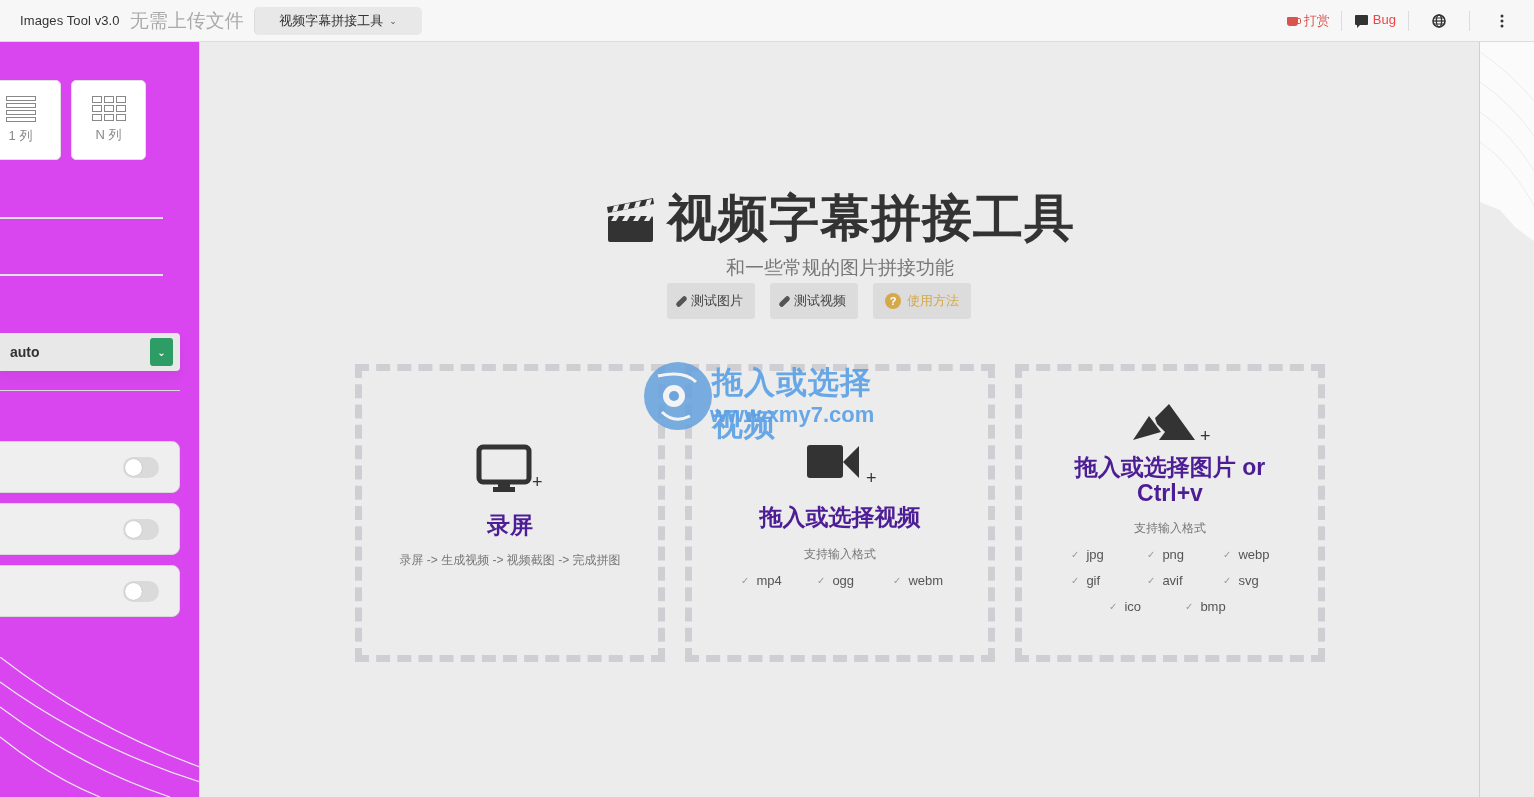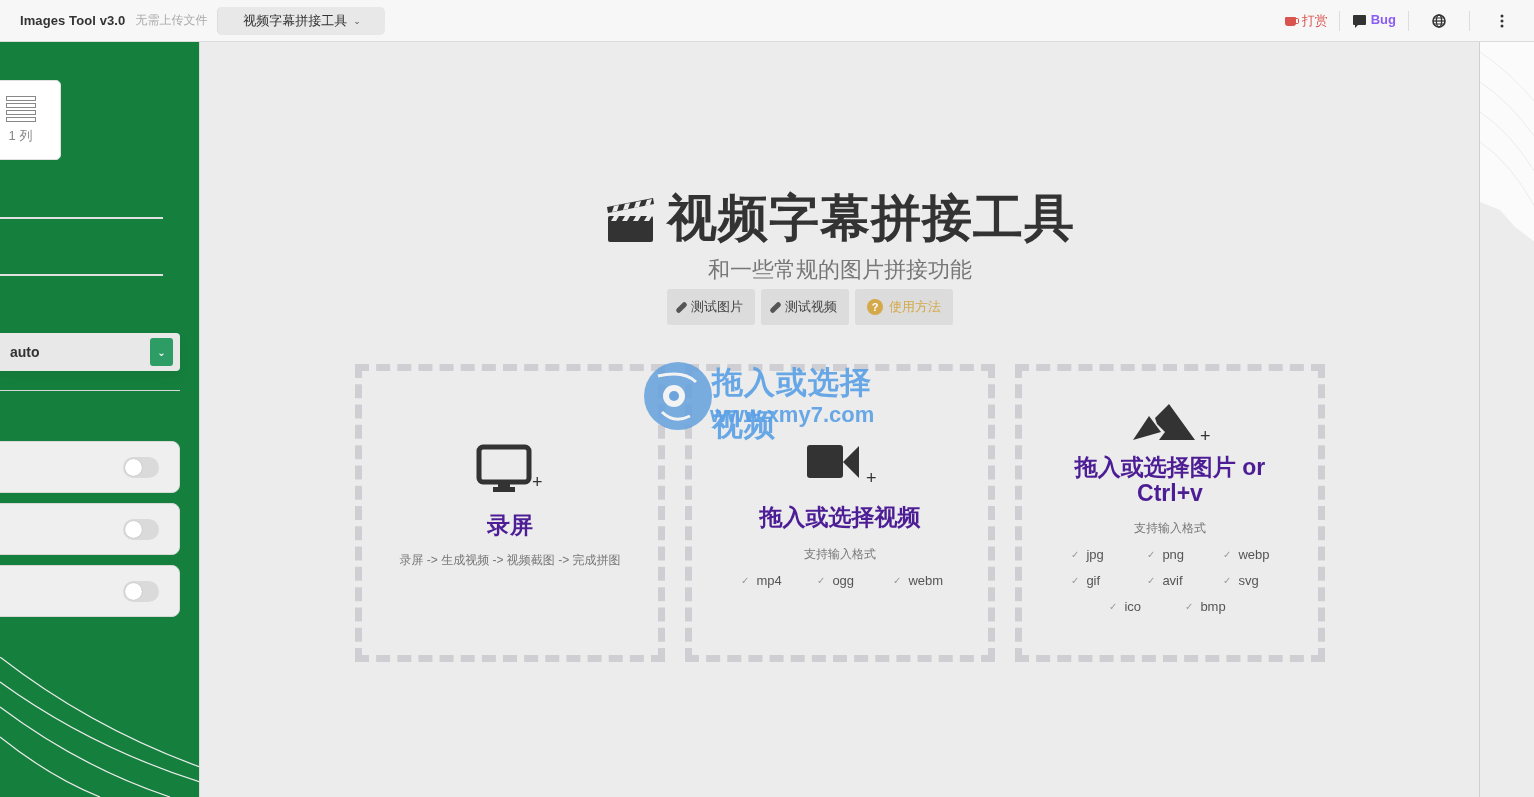--- a/index.html
+++ b/index.html
@@ -14,25 +14,25 @@
   
   .topbar {
     position: absolute; left: 0; top: 0; width: 1534px; height: 42px;
     background: #f7f7f7;
     border-bottom: 1px solid #dcdcdc;
     display: flex; align-items: center;
     z-index: 5;
   }
   .brand {
     margin-left: 20px;
-    font-weight: bold; font-size: 13px; color: #333;
+    font-weight: normal; font-size: 13px; color: #333;
     letter-spacing: 0.1px;
   }
   .brand-sub {
-    margin-left: 10px; font-size: 12px; color: #aaa;
+    margin-left: 10px; font-size: 19px; color: #aaa;
   }
   .tool-select {
     margin-left: 10px;
     height: 28px; width: 168px;
     background: #e8e8e8;
     border-radius: 5px;
     border-left: 1px solid #dcdcdc;
     display: flex; align-items: center; justify-content: center;
     font-size: 13px; color: #333; cursor: pointer;
   }
@@ -48,36 +48,36 @@
   .top-sep { width: 1px; height: 20px; background: #ddd; }
   .donate { color: #d9534f; padding: 0 11px 0 0; }
   .donate .cup {
     display: inline-block; width: 11px; height: 9px; background: #d9534f;
     border-radius: 1px 1px 3px 3px; margin-right: 2px; position: relative;
   }
   .donate .cup::after {
     content: ""; position: absolute; right: -3px; top: 1px; width: 3px; height: 4px;
     border: 1px solid #d9534f; border-left: none; border-radius: 0 2px 2px 0;
   }
-  .bug { padding: 0 12px 3px 13px; color: #8b5cf6; font-weight: bold; }
+  .bug { padding: 0 12px 3px 13px; color: #ef4444; }
   .bug .chat {
     display: inline-block; width: 13px; height: 10px; background: #333; margin-right: 5px;
     border-radius: 1px; position: relative;
   }
   .bug .chat::after {
     content: ""; position: absolute; left: 2px; bottom: -3px; border-left: 3px solid #333;
     border-bottom: 3px solid transparent;
   }
   .globe { width: 60px; justify-content: center; }
   .menu-dots { width: 64px; justify-content: center; }
 
   
   .sidebar {
     position: absolute; left: 0; top: 42px; width: 200px; height: 755px;
-    background: #15803d;
+    background: #d946ef;
     border-right: 1px solid #dcdcdc;
     overflow: hidden;
   }
   .col-btn {
     position: absolute; top: 38px; height: 80px;
     border: 1px solid #e0e0e0; border-radius: 5px;
     background: #fff;
     display: flex; flex-direction: column; align-items: center; justify-content: center;
     cursor: pointer;
   }
@@ -132,24 +132,24 @@
     display: flex; justify-content: center; align-items: center;
   }
   .title {
     font-size: 50px; font-weight: bold; color: #333;
     letter-spacing: 1px;
     margin-left: 12px;
     font-family: "DejaVu Sans", sans-serif;
   }
   .subtitle {
     position: absolute; top: 213px; width: 1278px; text-align: center;
-    font-size: 22px; color: #777;
+    font-size: 19px; color: #777;
   }
   .btn-row {
-    position: absolute; top: 247px; left: 466px; display: flex; gap: 6px;
+    position: absolute; top: 241px; left: 466px; display: flex; gap: 15px;
   }
   .btn {
     height: 36px; padding: 0 12px;
     background: #dcdcdc; border-radius: 3px;
     display: flex; align-items: center; font-size: 13px; color: #444; cursor: pointer;
   }
   .btn.help { color: #d5a94a; }
   .btn .tube {
     display: inline-block; width: 5px; height: 13px; background: #555; border-radius: 3px;
     transform: rotate(45deg); margin-right: 7px;
@@ -239,20 +239,34 @@
 
 <div class="sidebar">
   <div class="col-btn col1">
     <div class="rows-icon">
       <span></span>
         <span></span>
         <span></span>
         <span></span>
     </div>
     <span class="lbl">1 列</span>
+  </div>
+  <div class="col-btn coln">
+    <div class="grid-icon">
+      <span></span>
+        <span></span>
+        <span></span>
+        <span></span>
+        <span></span>
+        <span></span>
+        <span></span>
+        <span></span>
+        <span></span>
+    </div>
+    <span class="lbl">N 列</span>
   </div>
 
   <div class="hline" style="top:175px;width:163px"></div>
   <div class="hline" style="top:232px;width:163px"></div>
 
   <div class="select-auto">
     <span class="val">auto</span>
     <span class="green">⌄</span>
   </div>
   <div class="hline" style="top:348px;width:180px;height:1px;background:#d8d8d8"></div>

